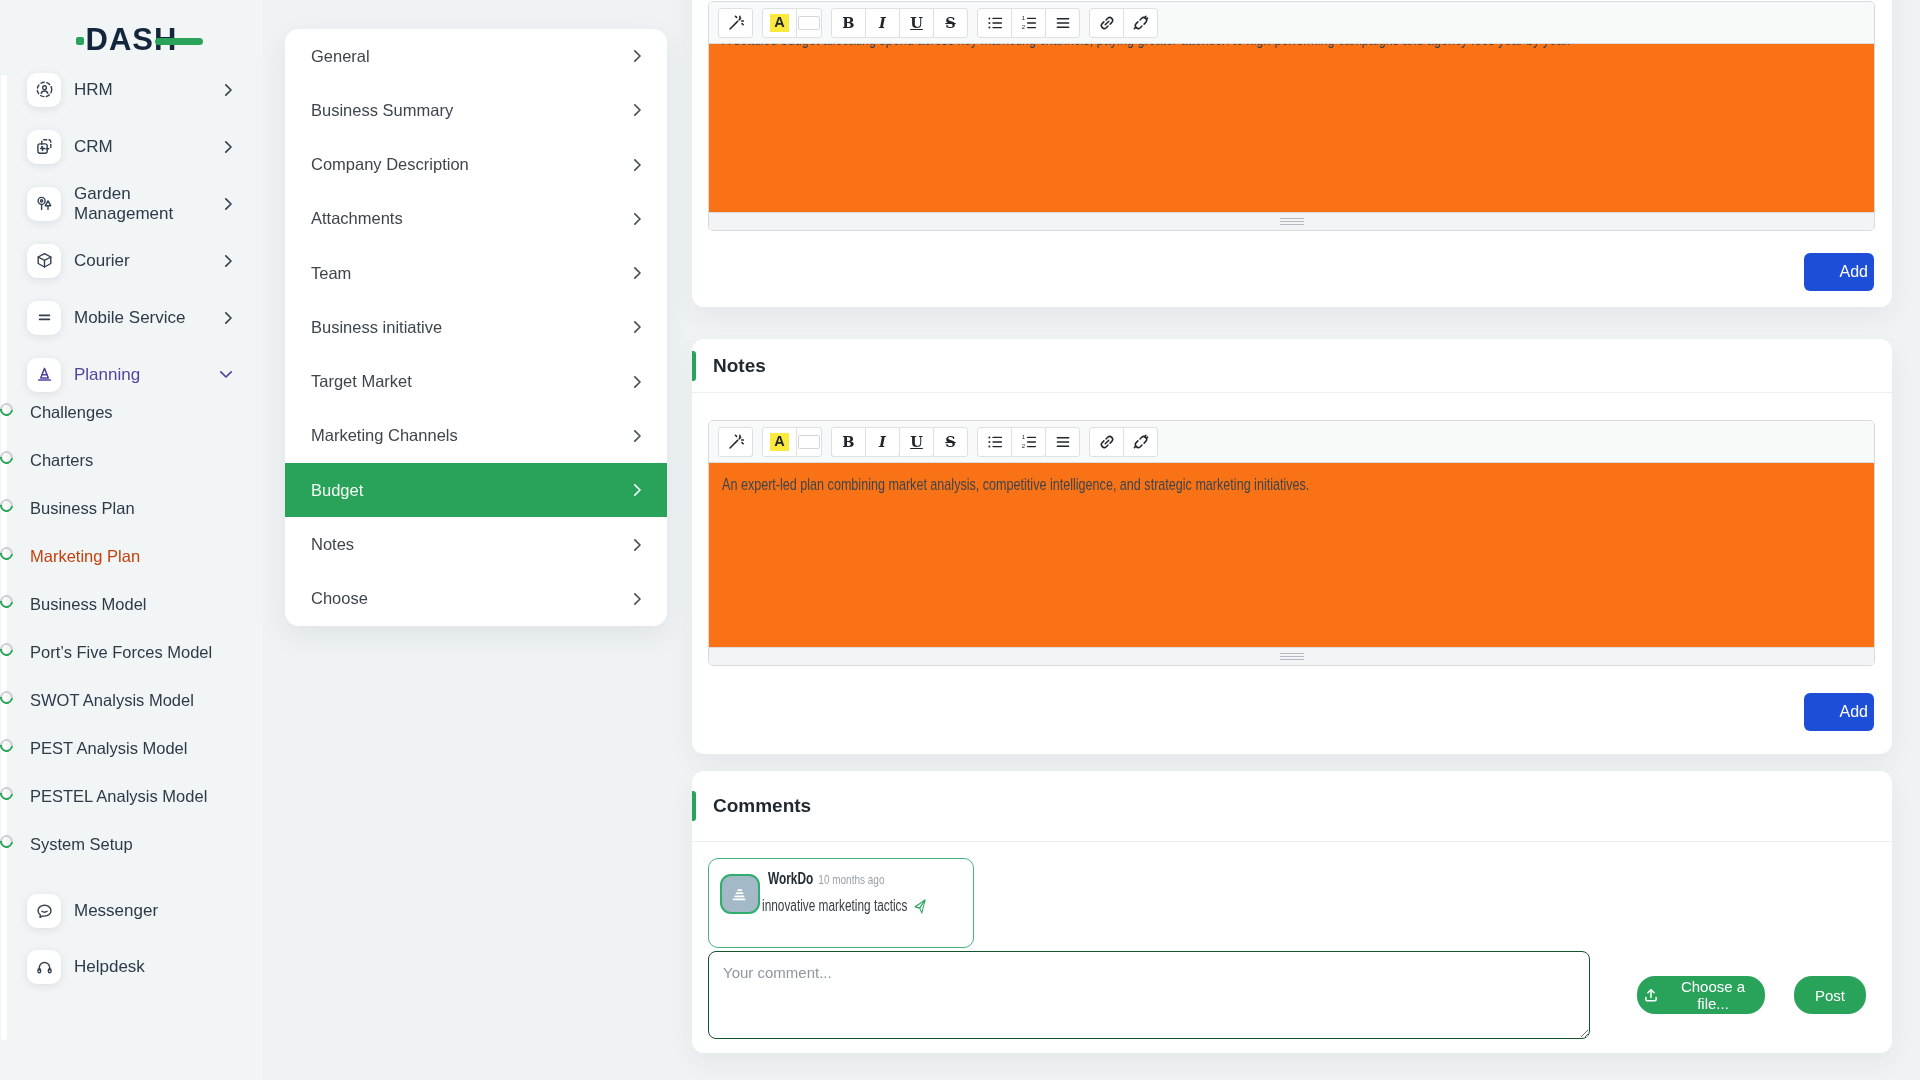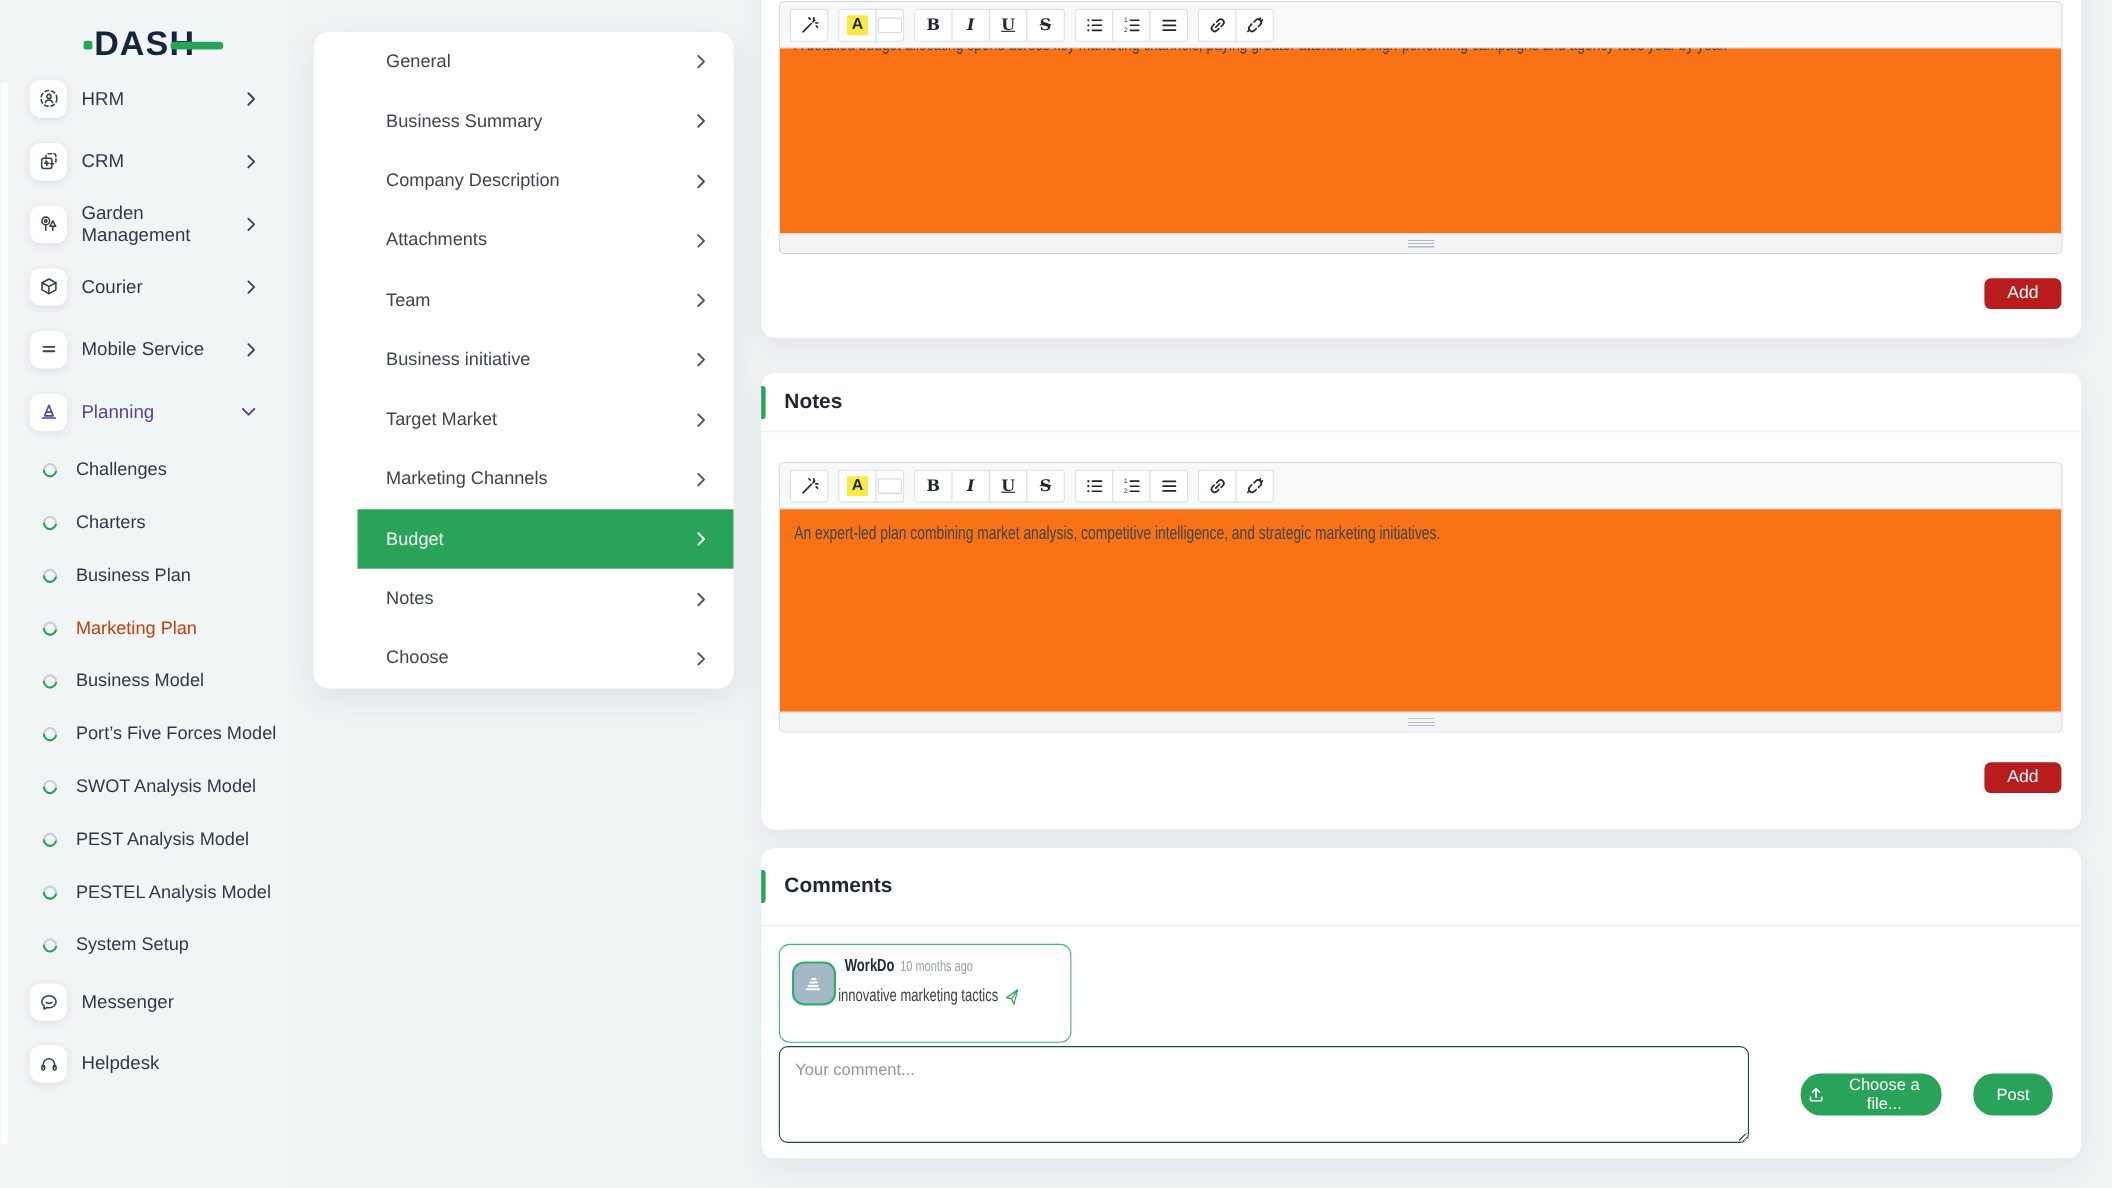--- a/index.html
+++ b/index.html
@@ -14,32 +14,32 @@
   .logo-dot{position:absolute;left:-10px;top:13px;width:8px;height:8px;background:#2aa35a;border-radius:2px;}
   .logo-bar{position:absolute;right:-26px;top:14px;width:48px;height:7px;background:#2aa35a;border-radius:3.5px;}
   .nav{position:absolute;top:61px;left:0;right:0;}
   .s-row{display:flex;align-items:center;height:57px;padding:0 30px 0 27px;cursor:pointer;}
   .s-row.footer{height:56px;}
   .icon-box{width:34px;height:34px;border-radius:10px;background:#fff;box-shadow:0 2px 8px rgba(25,39,62,.10);
             display:flex;align-items:center;justify-content:center;margin-right:13px;flex:none;}
   .s-label{flex:1;font-size:17px;font-weight:500;color:#2c3a49;line-height:1.15;}
   .s-chev{flex:none;display:flex;}
   .s-row.active .s-label{color:#51459e;}
-  .sub-row{display:flex;align-items:center;height:48px;padding-left:39px;cursor:pointer;}
+  .sub-row{display:flex;height:48px;cursor:pointer;}
   .bullet{width:9px;height:9px;border:2px solid #c6cfd6;border-radius:50%;
           border-bottom-color:#2aa35a;border-left-color:#2aa35a;transform:rotate(-40deg);
           margin-right:17px;flex:none;box-sizing:content-box;}
   .sub-label{font-size:16.5px;color:#2c3a49;font-weight:500;}
   .sub-row.active .sub-label{color:#c2410c;}
   
   .menu-card{position:absolute;left:285px;top:29px;width:382px;height:597px;background:#fff;
              border-radius:14px;box-shadow:0 10px 28px rgba(44,56,74,.08);overflow:hidden;
              display:flex;flex-direction:column;}
   .m-item{flex:1;display:flex;align-items:center;justify-content:space-between;
-          padding:0 25px 0 26px;font-size:16.5px;color:#3e454c;cursor:pointer;margin-left:40px;}
+          padding:0 25px 0 26px;font-size:16.5px;color:#3e454c;cursor:pointer;}
   .m-item .m-chev{display:flex;color:#4a5158;}
   .m-item.active{background:#2aa35a;color:#f4fbf6;}
   .m-item.active .m-chev{color:#f4fbf6;}
   
   .card{position:absolute;left:692px;width:1200px;background:#fff;border-radius:12px;
         box-shadow:0 10px 26px rgba(44,56,74,.06);}
   #card-budget{top:-70px;height:377px;}
   #card-notes{top:339px;height:415px;}
   #card-comments{top:771px;height:282px;}
   .card-header{position:relative;border-bottom:1px solid #eceef0;}
@@ -72,22 +72,22 @@
   .tb.swatch-btn{min-width:26px;}
   .nt-content{position:relative;background:#f97316;overflow:hidden;padding:10px 13px;box-sizing:border-box;cursor:text;}
   #card-budget .nt-content{height:171px;padding-top:0;}
   #card-notes .nt-content{height:187px;}
   p.ed{margin:0;font-size:17px;color:#3f444a;line-height:1.4;white-space:nowrap;}
   #card-budget p.ed{margin-top:-16px;}
   .condense{display:inline-block;transform:scaleX(.74);transform-origin:0 50%;}
   .nt-status{position:absolute;bottom:0;left:0;right:0;height:17px;background:#f3f4f5;
              border-top:1px solid #dbdee1;display:flex;align-items:center;justify-content:center;cursor:ns-resize;}
   .grip{width:24px;height:7px;background:repeating-linear-gradient(#b5bac0 0 1px,transparent 1px 3px);}
-  .add-btn{position:absolute;width:70px;height:28px;background:#b91c1c;color:#fff;border:none;
-           border-radius:6px;font-size:16px;font-weight:500;font-family:inherit;cursor:pointer;}
+  .add-btn{position:absolute;width:70px;height:38px;background:#1d4ed8;color:#fff;border:none;
+           border-radius:6px;font-size:16px;font-weight:500;font-family:inherit;cursor:pointer;text-align:right;}
   #card-budget .add-btn{right:18px;top:323px;}
   #card-notes .add-btn{right:18px;top:354px;}
   
   .bubble{position:absolute;left:16px;top:87px;width:266px;height:90px;border:1px solid #43b47c;
           border-radius:10px;background:#fff;box-sizing:border-box;}
   .avatar{position:absolute;left:11px;top:15px;width:40px;height:40px;border-radius:11px;
           background:#a3b9c7;border:2px solid #2fae6e;box-sizing:border-box;
           display:flex;align-items:center;justify-content:center;}
   .c-name-row{position:absolute;left:59px;top:11px;white-space:nowrap;}
   .c-name{font-size:16px;font-weight:700;color:#222a33;}

